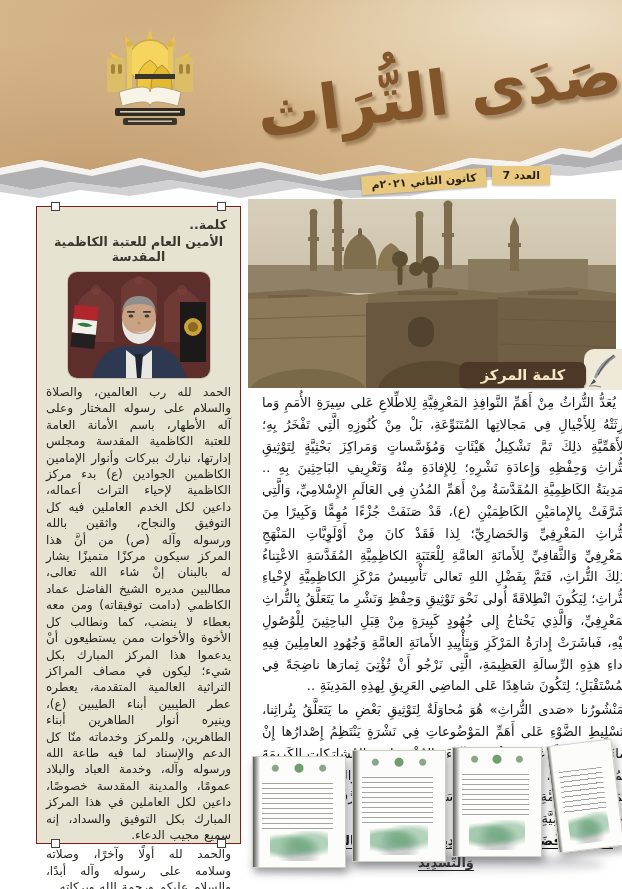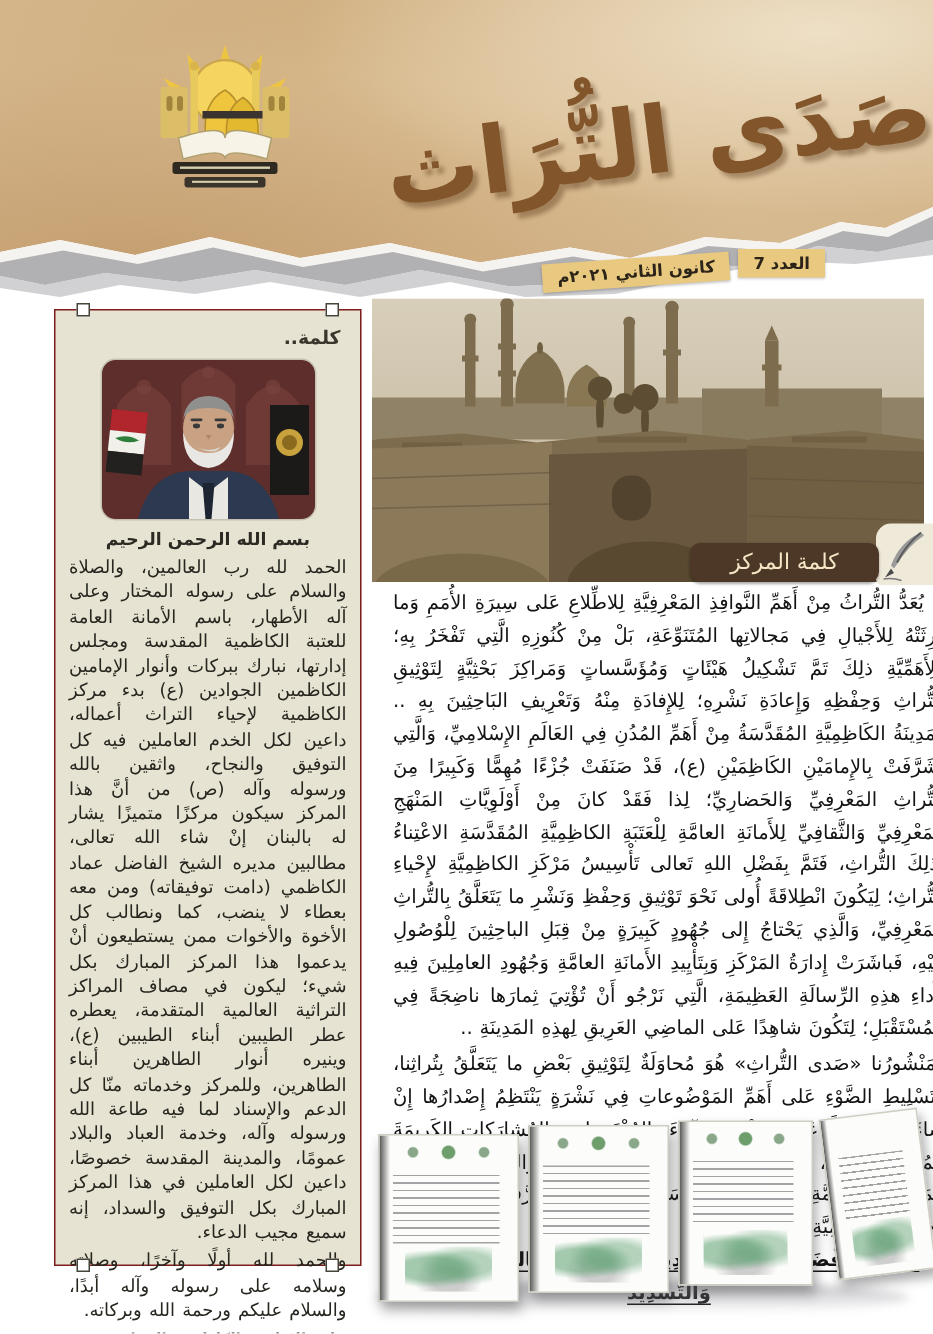--- a/index.html
+++ b/index.html
@@ -67,21 +67,21 @@
   .main-photo svg { display:block; }
 
   .quill-patch {
     position:absolute; top:349px; left:584px; width:38px; height:41px; z-index:4;
     background:#efe9da; border-radius:10px 0 0 4px;
   }
   .section-banner {
     position:absolute; top:362px; left:460px; width:126px; height:26px; z-index:4;
     background:#4d3827; color:#f6e7c6; border-radius:7px;
     display:flex; align-items:center; justify-content:center;
-    font-size:14.5px; font-weight:normal; letter-spacing:0.5px;
+    font-size:14.5px; font-weight:bold; letter-spacing:0.5px;
     box-shadow:0 1px 2px rgba(0,0,0,0.35);
   }
 
   .main-text { position:absolute; top:392px; left:262px; width:368px; z-index:2; }
   .m-par { font-size:13px; color:#141414; text-align:justify; text-align-last:right; line-height:21.8px; word-spacing:0.5px; }
   .m-par.first { text-indent:14px; }
   .m-par + .m-par { margin-top:2px; }
   .m-closing { font-size:13px; font-weight:bold; color:#141414; text-align:center; line-height:22px; text-decoration:underline; text-underline-offset:3px; }
 
   
@@ -180,20 +180,21 @@
     </div>
   </div>
 
   <div class="sidebar">
     <span class="corner tl"></span>
     <span class="corner tr"></span>
     <span class="corner bl"></span>
     <span class="corner br"></span>
 
     <div class="sb-title1">كلمة..</div>
+    <div class="sb-title2">الأمين العام للعتبة الكاظمية المقدسة</div>
 
     <div class="portrait">
       <svg width="142" height="106" viewBox="0 0 142 106">
         <rect width="142" height="106" fill="#5d2e2b"></rect>
         <g fill="#6f3a35">
           <path d="M10 30 q18 -26 36 0 v40 h-36 z"></path>
           <path d="M96 30 q18 -26 36 0 v40 h-36 z"></path>
           <path d="M53 16 q18 -22 36 0 v30 h-36 z"></path>
         </g>
         <g fill="#7c443d" opacity="0.6">
@@ -226,21 +227,20 @@
         <g fill="#3a3a3a">
           <ellipse cx="63" cy="44" rx="2.4" ry="1.6"></ellipse>
           <ellipse cx="79" cy="44" rx="2.4" ry="1.6"></ellipse>
           <rect x="59" y="39" width="8" height="1.8" rx="1"></rect>
           <rect x="75" y="39" width="8" height="1.8" rx="1"></rect>
         </g>
         <path d="M69 50 h4 l-2 3 z" fill="#b08866"></path>
       </svg>
     </div>
 
-    <div class="sb-basmala">بسم الله الرحمن الرحيم</div>
     <p class="sb-par">الحمد لله رب العالمين، والصلاة والسلام على رسوله المختار وعلى آله الأطهار، باسم الأمانة العامة للعتبة الكاظمية المقدسة ومجلس إدارتها، نبارك ببركات وأنوار الإمامين الكاظمين الجوادين (ع) بدء مركز الكاظمية لإحياء التراث أعماله، داعين لكل الخدم العاملين فيه كل التوفيق والنجاح، واثقين بالله ورسوله وآله (ص) من أنَّ هذا المركز سيكون مركزًا متميزًا يشار له بالبنان إنْ شاء الله تعالى، مطالبين مديره الشيخ الفاضل عماد الكاظمي (دامت توفيقاته) ومن معه بعطاء لا ينضب، كما ونطالب كل الأخوة والأخوات ممن يستطيعون أنْ يدعموا هذا المركز المبارك بكل شيء؛ ليكون في مصاف المراكز التراثية العالمية المتقدمة، يعطره عطر الطيبين أبناء الطيبين (ع)، وينيره أنوار الطاهرين أبناء الطاهرين، وللمركز وخدماته منّا كل الدعم والإسناد لما فيه طاعة الله ورسوله وآله، وخدمة العباد والبلاد عمومًا، والمدينة المقدسة خصوصًا، داعين لكل العاملين في هذا المركز المبارك بكل التوفيق والسداد، إنه سميع مجيب الدعاء.</p>
     <p class="sb-par">والحمد لله أولًا وآخرًا، وصلاته وسلامه على رسوله وآله أبدًا، والسلام عليكم ورحمة الله وبركاته.</p>
     <div class="sb-sign">خادم الإمامين الكاظمين الجوادين (ع).</div>
 
   </div>
 
   <div class="main-photo">
     <svg width="368" height="189" viewBox="0 0 368 189">
       <defs>
         <linearGradient id="sky" x1="0" y1="0" x2="0" y2="1">

